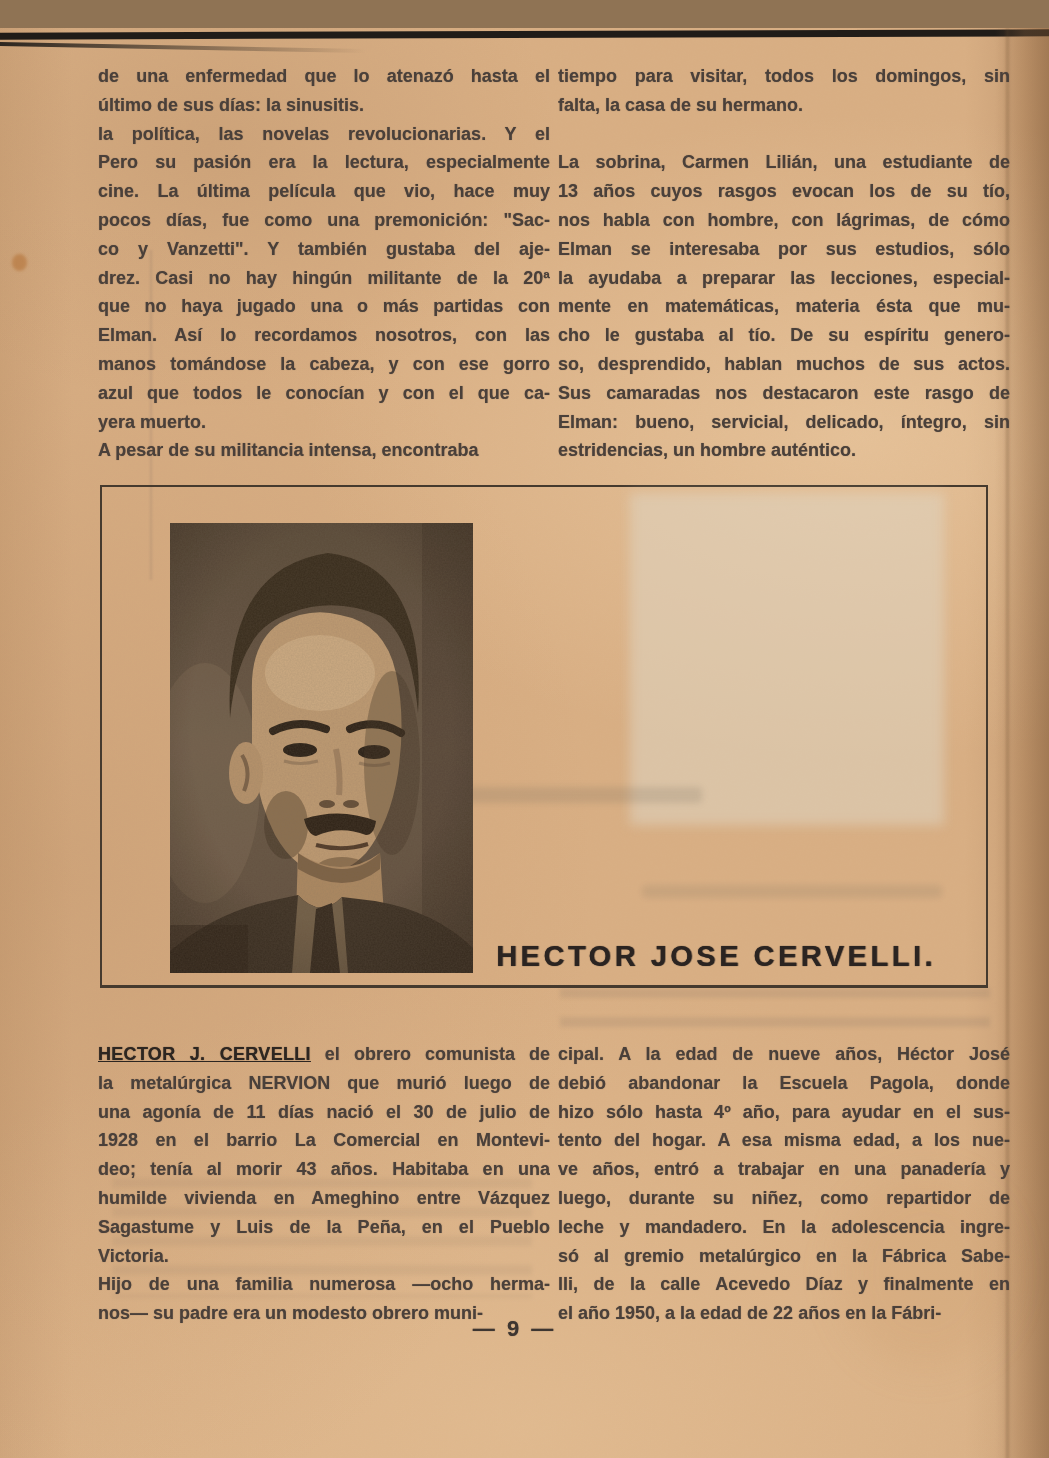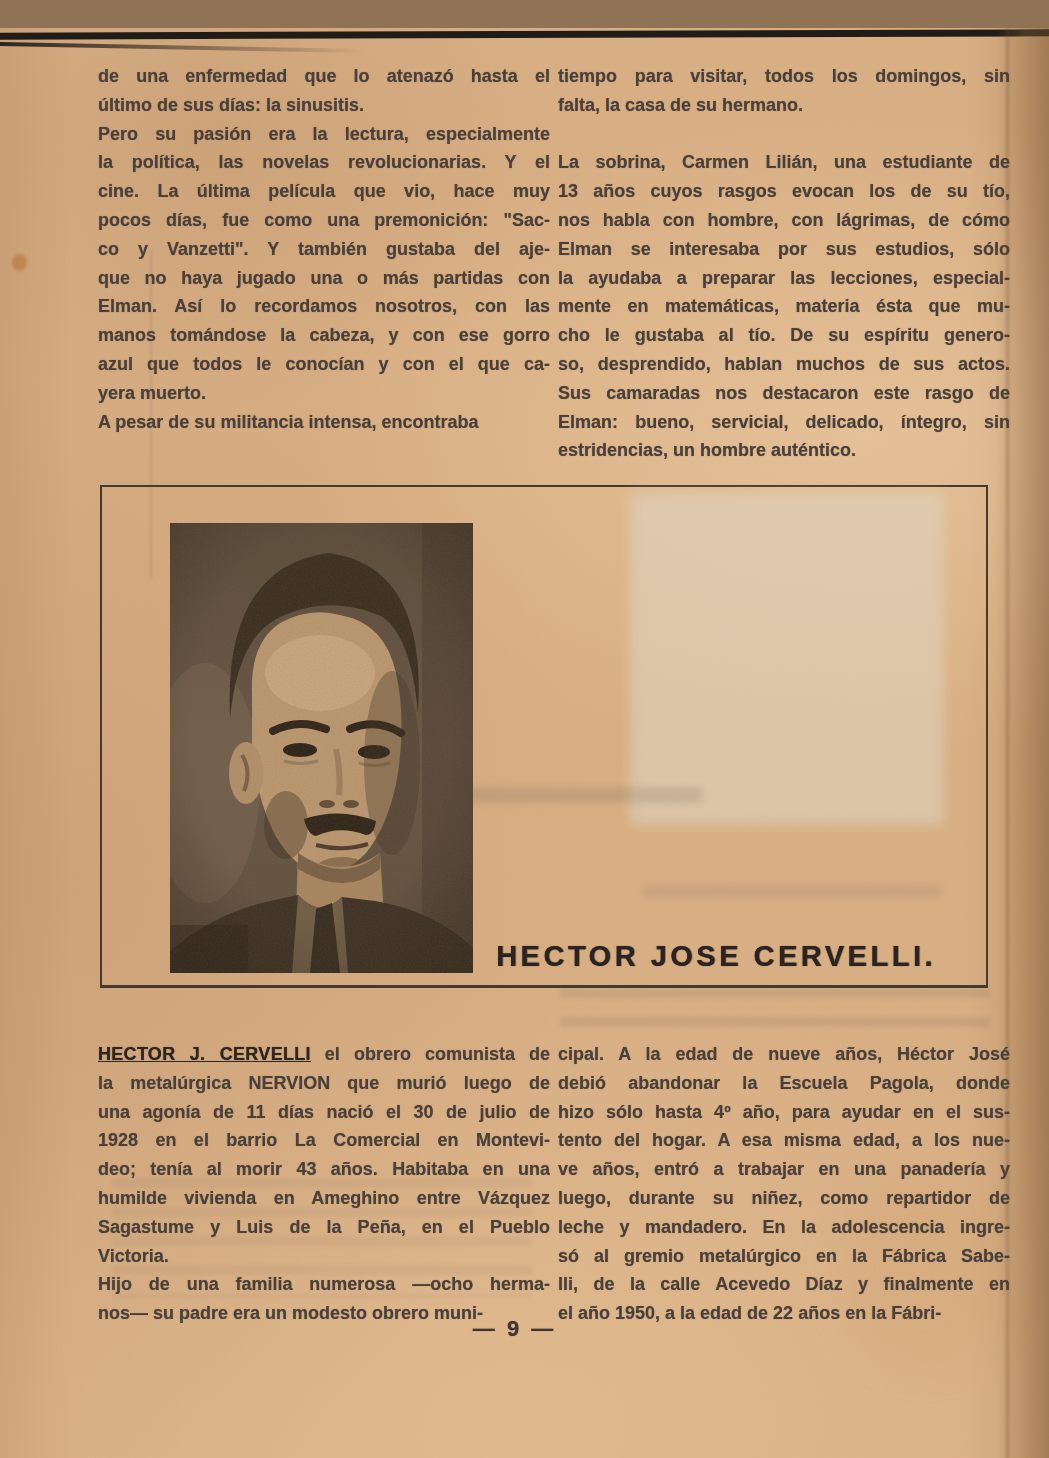--- a/index.html
+++ b/index.html
@@ -81,25 +81,26 @@
 
   <div class="bleed bleed-lines" style="left:560px;top:960px;width:430px;height:56px;"></div>
   <div class="bleed bleed-lines" style="left:112px;top:1150px;width:420px;height:120px;opacity:.65;"></div>
 
   <section class="col col-top-left">
       <div class="para">
         <div class="line">de una enfermedad que lo atenazó hasta el</div>
         <div class="line end">último de sus días: la sinusitis.</div>
       </div>
       <div class="para">
+        <div class="line">la política, las novelas revolucionarias. Y el</div>
         <div class="line">Pero su pasión era la lectura, especialmente</div>
-        <div class="line">la política, las novelas revolucionarias. Y el</div>
         <div class="line">cine. La última película que vio, hace muy</div>
         <div class="line">pocos días, fue como una premonición: "Sac-</div>
         <div class="line">co y Vanzetti". Y también gustaba del aje-</div>
+        <div class="line">drez. Casi no hay hingún militante de la 20ª</div>
         <div class="line">que no haya jugado una o más partidas con</div>
         <div class="line">Elman. Así lo recordamos nosotros, con las</div>
         <div class="line">manos tomándose la cabeza, y con ese gorro</div>
         <div class="line">azul que todos le conocían y con el que ca-</div>
         <div class="line end">yera muerto.</div>
       </div>
       <div class="para">
         <div class="line end">A pesar de su militancia intensa, encontraba</div>
       </div>
     </section>

